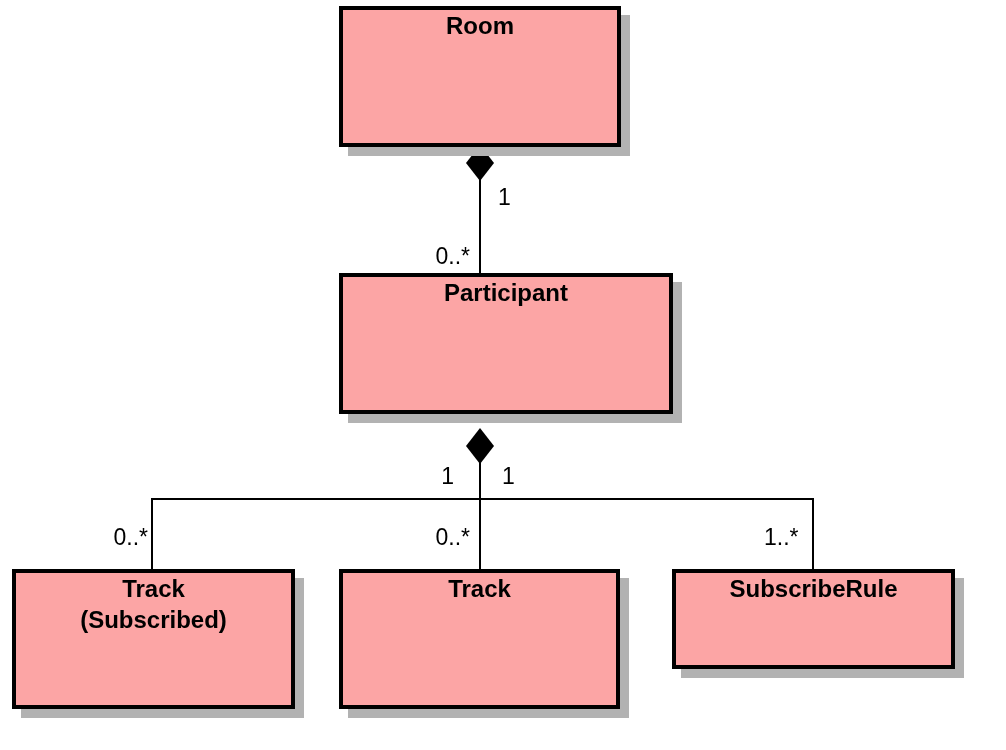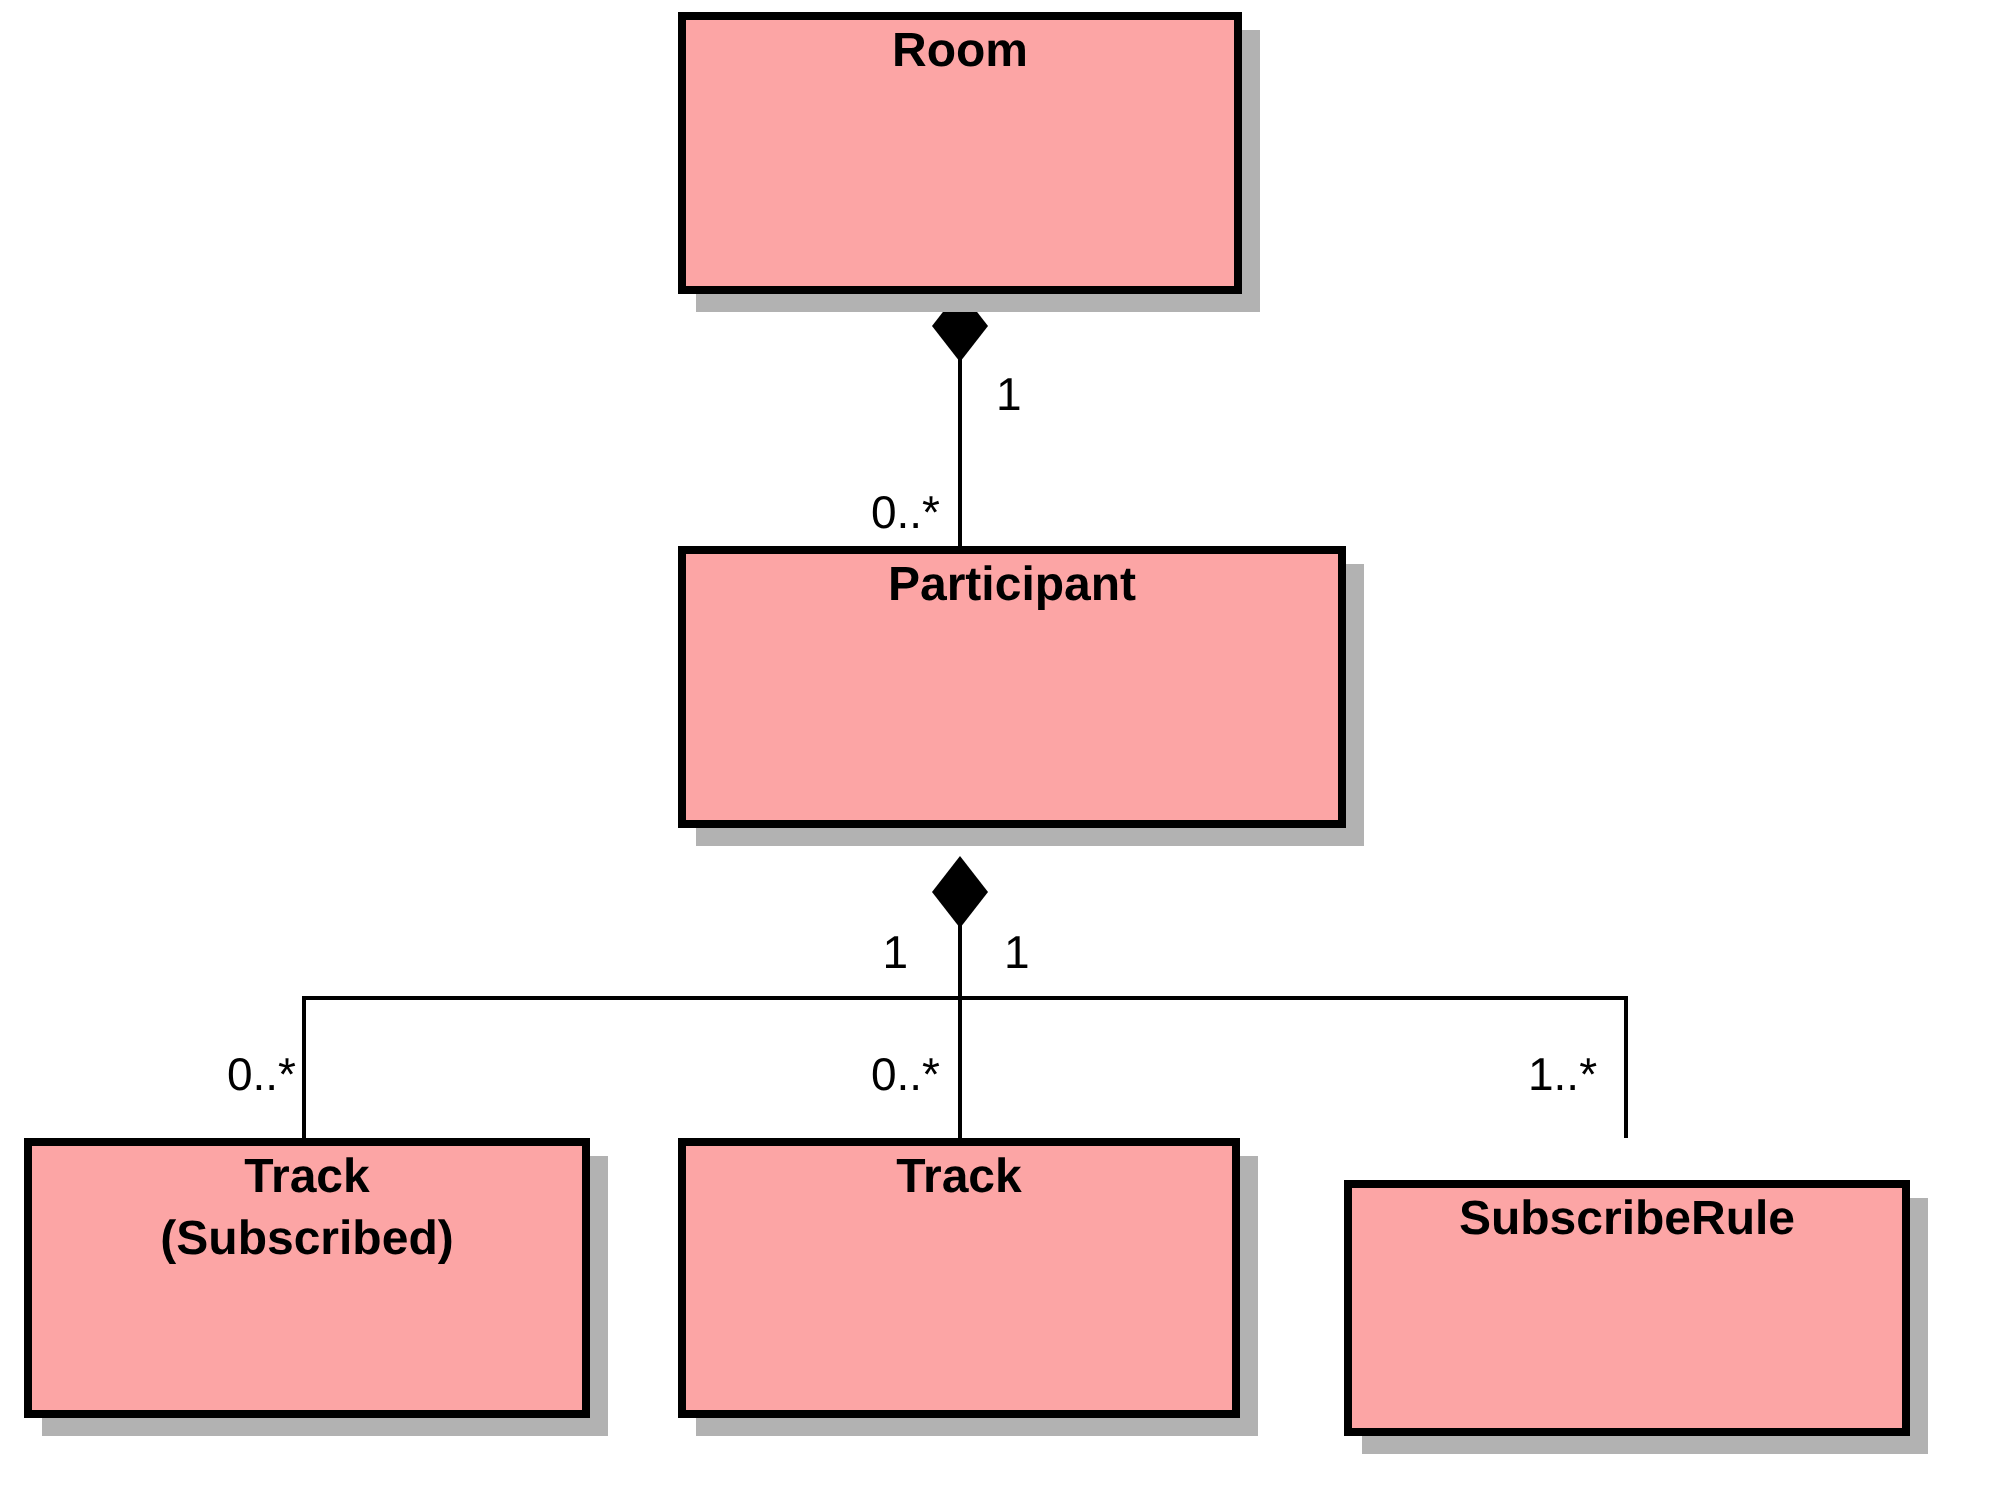--- a/index.html
+++ b/index.html
@@ -52,21 +52,21 @@
     color: #000000;
     white-space: nowrap;
   }
   .mult.right-align { text-align: right; }
 
   
   #box-room            { left: 339px; top: 6px;   width: 282px; height: 141px; }
   #box-participant     { left: 339px; top: 273px; width: 334px; height: 141px; }
   #box-track-published { left: 12px;  top: 569px; width: 283px; height: 140px; }
   #box-track-subscribed{ left: 339px; top: 569px; width: 281px; height: 140px; }
-  #box-subscribe-rule  { left: 672px; top: 569px; width: 283px; height: 128px; margin-top: 21px; }
+  #box-subscribe-rule  { left: 672px; top: 569px; width: 283px; height: 100px; }
 
   
   #line-room-participant { left: 479px; top: 178px; width: 2px;   height: 111px; }
   #line-participant-down { left: 479px; top: 461px; width: 2px;   height: 108px; }
   #line-horizontal       { left: 151px; top: 498px; width: 663px; height: 2px; }
   #line-left-drop        { left: 151px; top: 498px; width: 2px;   height: 71px; }
   #line-right-drop       { left: 812px; top: 498px; width: 2px;   height: 71px; }
 
   
   #diamond-room        { left: 466px; top: 145px; }

